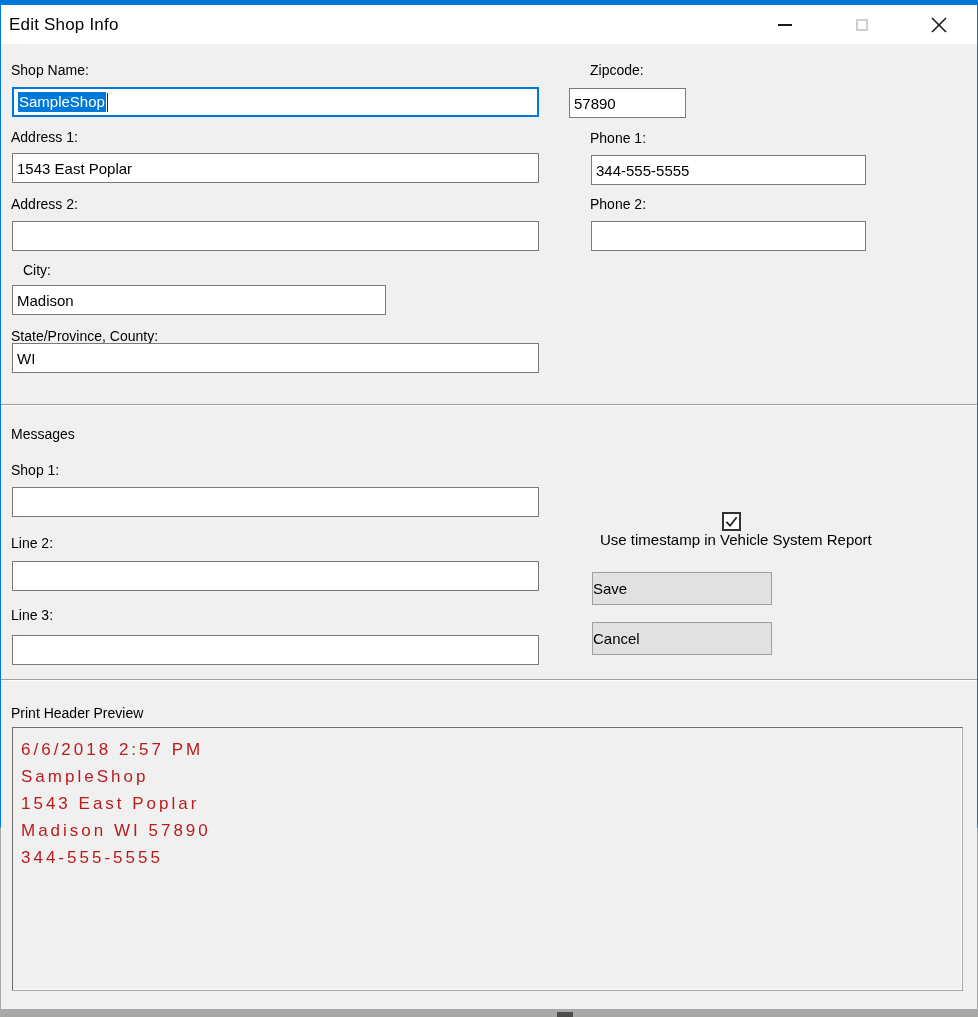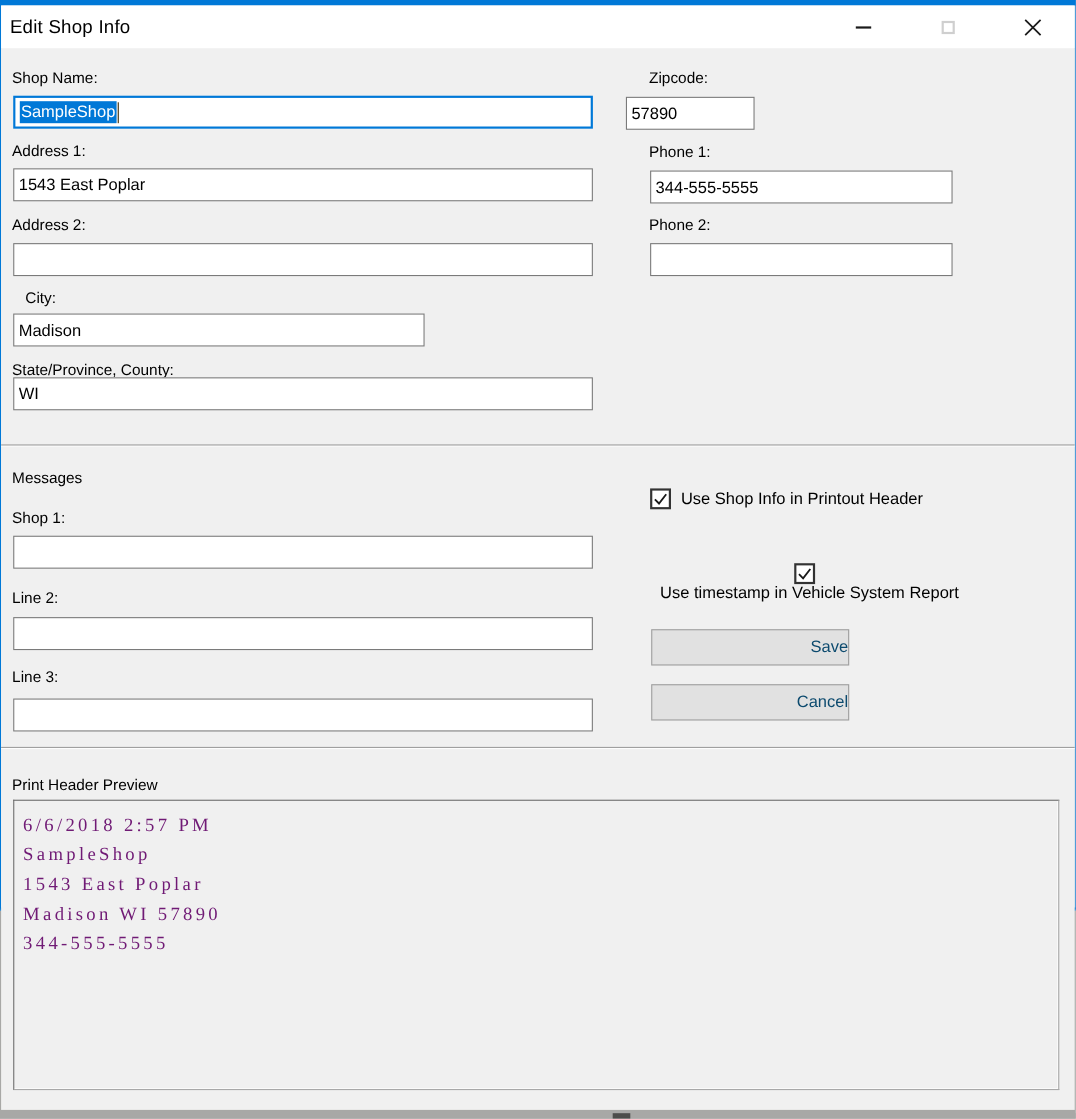--- a/index.html
+++ b/index.html
@@ -54,34 +54,34 @@
   .cbox {
     width:19px; height:19px; background:#fff; border:2px solid #333333;
     display:flex; align-items:center; justify-content:center; flex:0 0 auto;
   }
   .cbox svg { display:block; }
   .cb-label { margin-left:9px; font-size:15px; color:#000; white-space:nowrap; }
 
   .btn {
     position:absolute; width:180px; height:33px; background:#e1e1e1;
     border:1px solid #9f9f9f; font-family:"Liberation Sans", sans-serif;
-    font-size:15px; color:#0c4a6e; text-align:right; line-height:31px;
+    font-size:15px; color:#000000; text-align:left; line-height:31px;
   }
 
   .preview-box {
     position:absolute; left:11px; top:683px; width:951px; height:264px;
     background:#f0f0f0;
     border:1px solid;
     border-color:#6e6e6e #a8a8a8 #a8a8a8 #6e6e6e;
     box-shadow: inset -1px -1px 0 #fafafa;
     padding:8px 0 0 8px;
   }
   .mono-line {
-    font-family:Liberation Serif, serif;
-    font-size:17px; line-height:27px; letter-spacing:3px; color:#701a75;
+    font-family:Liberation Sans, sans-serif;
+    font-size:17px; line-height:27px; letter-spacing:3px; color:#b91c1c;
     white-space:pre;
   }
 
   .desktop-strip { position:absolute; left:0; top:1012px; width:978px; height:5px; background:#a8a8a6; }
   .desktop-mark { position:absolute; top:1012px; left:557px; width:16px; height:5px; background:#4d4d4b; }
 </style>
 </head>
 <body>
 
 <div class="window">
@@ -139,28 +139,20 @@
 
     <div class="label" style="left:10px; top:418px;">Shop 1:</div>
     <input class="tb" style="left: 11px; top: 443px; width: 527px;" value="">
 
     <div class="label" style="left:10px; top:491px;">Line 2:</div>
     <input class="tb" style="left: 11px; top: 517px; width: 527px;" value="">
 
     <div class="label" style="left:10px; top:563px;">Line 3:</div>
     <input class="tb" style="left: 11px; top: 591px; width: 527px;" value="">
 
-    <div class="checkbox-row" style="left:590px; top:400px;">
-      <div class="cbox">
-        <svg width="15" height="15" viewBox="0 0 16 16" style="visibility: visible;">
-          <polyline points="2.5,8.5 6.5,12.5 13.5,3.5" fill="none" stroke="#1a1a1a" stroke-width="1.8"></polyline>
-        </svg>
-      </div>
-      <div class="cb-label">Use Shop Info in Printout Header</div>
-    </div>
 
     <div class="checkbox-row" style="left:590px; top:468px;flex-direction:column;">
       <div class="cbox">
         <svg width="15" height="15" viewBox="0 0 16 16" style="visibility: visible;">
           <polyline points="2.5,8.5 6.5,12.5 13.5,3.5" fill="none" stroke="#1a1a1a" stroke-width="1.8"></polyline>
         </svg>
       </div>
       <div class="cb-label">Use timestamp in Vehicle System Report</div>
     </div>
 

